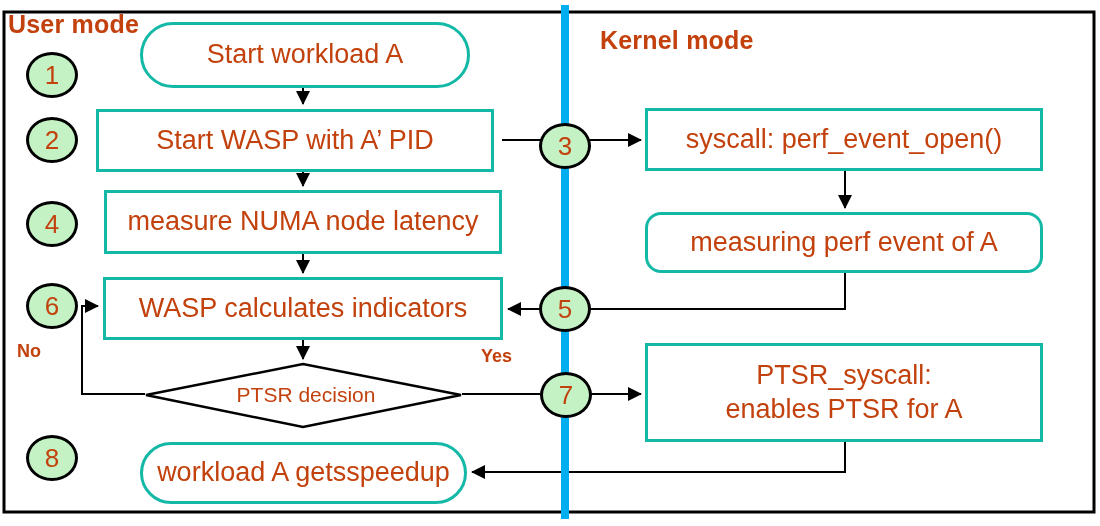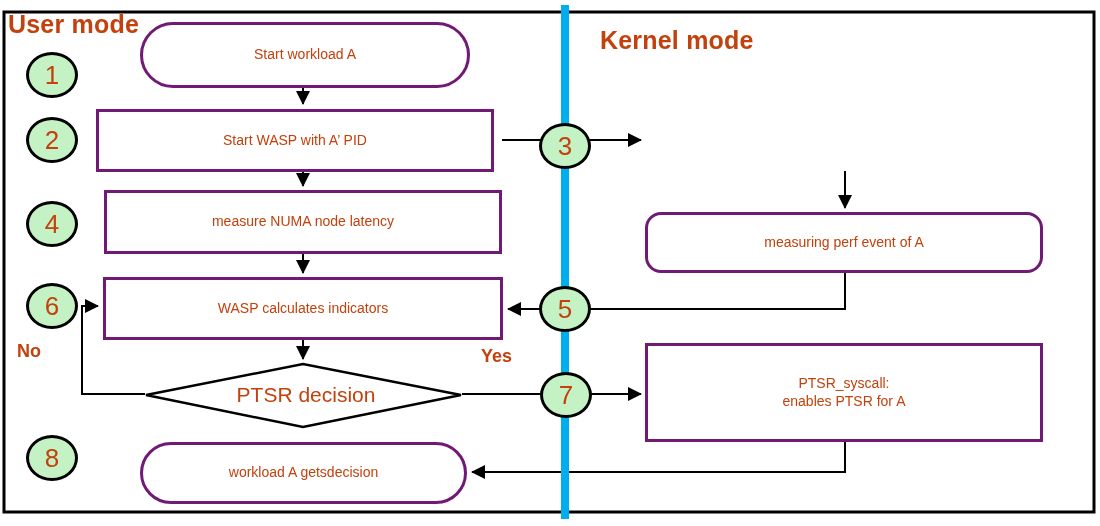--- a/index.html
+++ b/index.html
@@ -1,23 +1,23 @@
 <!DOCTYPE html>
 <html><head>
 <meta charset="utf-8">
 <style>
   html,body{margin:0;padding:0;background:#ffffff;}
   .stage{position:relative;width:1100px;height:526px;background:#ffffff;overflow:hidden;
          font-family:"Liberation Sans",sans-serif;color:#c2410c;}
   .layer{position:absolute;left:0;top:0;width:1100px;height:526px;}
   .mode-label{position:absolute;font-size:25px;font-weight:600;letter-spacing:0.2px;z-index:2;}
   .edge-label{position:absolute;font-size:18px;font-weight:700;z-index:2;}
-  .node{position:absolute;box-sizing:border-box;background:#ffffff;border:3px solid #701a75;
+  .node{position:absolute;box-sizing:border-box;background:#ffffff;border:3px solid #14b8a6;
         display:flex;align-items:center;justify-content:center;text-align:center;
-        font-size:14px;line-height:1.25;z-index:1;}
+        font-size:27px;line-height:1.25;z-index:1;}
   .stadium{border-radius:40px;}
   .dlabel{position:absolute;display:flex;align-items:center;justify-content:center;
           font-size:21px;z-index:2;}
   .circle{position:absolute;box-sizing:border-box;width:52px;height:46px;border:3px solid #000;
           border-radius:50%;background:#C5F2C4;display:flex;align-items:center;justify-content:center;
           font-size:26px;z-index:3;}
   svg{display:block;}
 </style>
 </head>
 <body>
@@ -67,23 +67,26 @@
   <div class="node" style="left:103px;top:277px;width:400px;height:63px;">
     <span>WASP calculates indicators</span>
   </div>
 
   <div class="dlabel" style="left:150px;top:363px;width:312px;height:64px;">
     <span>PTSR decision</span>
   </div>
 
   <div class="node stadium" style="left:140px;top:442px;width:327px;height:62px;flex-direction:row;">
     <span>workload A gets</span>
-    <span>decision</span>
+    <span>speedup</span>
   </div>
 
+  <div class="node" style="left:645px;top:108px;width:398px;height:63px;">
+    <span>syscall: perf_event_open()</span>
+  </div>
 
   <div class="node" style="left:645px;top:212px;width:398px;height:61px;border-radius:16px;">
     <span>measuring perf event of A</span>
   </div>
 
   <div class="node" style="left:645px;top:343px;width:398px;height:99px;flex-direction:column;">
     <span>PTSR_syscall:</span>
     <span>enables PTSR for A</span>
   </div>
 

